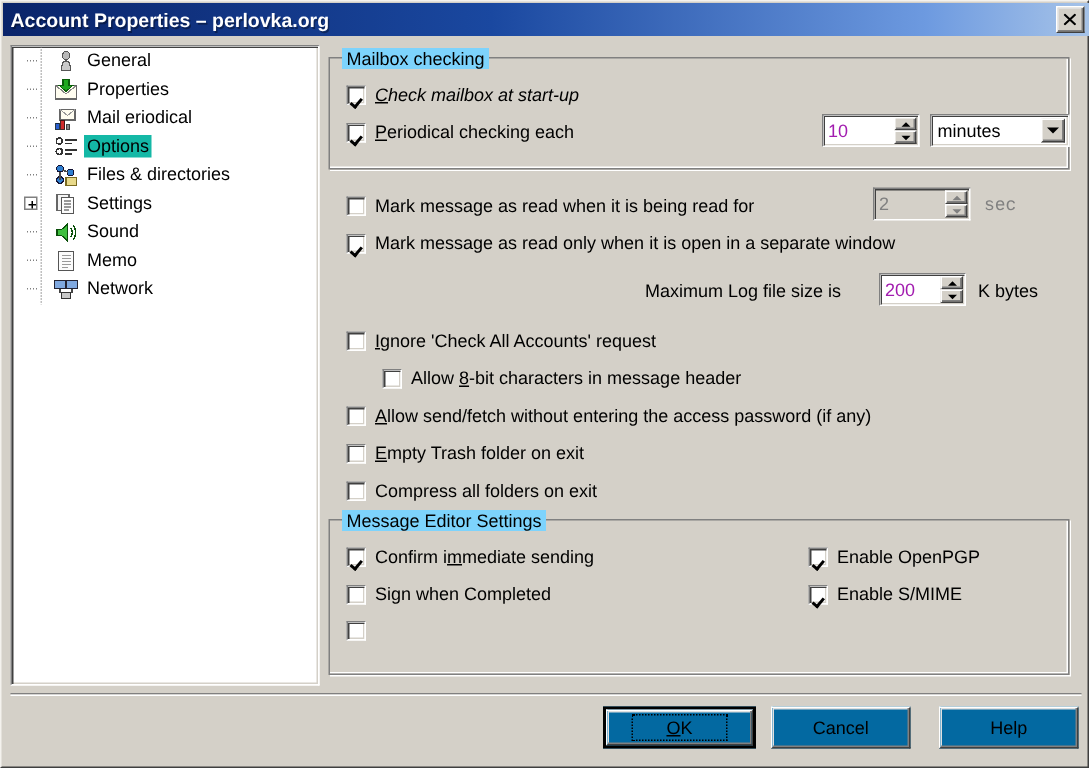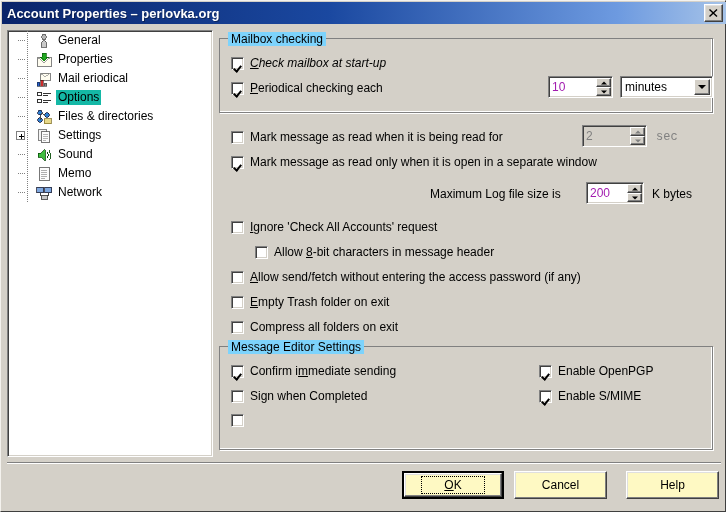--- a/index.html
+++ b/index.html
@@ -158,21 +158,21 @@
     border-left:4px solid transparent; border-right:4px solid transparent;
     border-top:4px solid #000; transform:translate(-50%,-50%);
   }
 
   
   #separator { position:absolute; left:6px; top:461px; width:714px; height:2px;
                border-top:1px solid #808080; border-bottom:1px solid #ffffff; }
 
   
   .btn {
-    position:absolute; height:28px; background:#fef9c3;
+    position:absolute; height:28px; background:#0369a1;
     border-top:1px solid #ffffff; border-left:1px solid #ffffff;
     border-right:1px solid #404040; border-bottom:1px solid #404040;
     box-shadow: inset -1px -1px 0 #808080, inset 1px 1px 0 #dfdfdf;
     display:flex; align-items:center; justify-content:center;
     font-size:12px; color:#000; cursor:default;
   }
   .btn.default { border:2px solid #000; box-shadow:none; }
   .btn.default .btn-inner {
     width:100%; height:100%; display:flex; align-items:center; justify-content:center;
     border-top:1px solid #ffffff; border-left:1px solid #ffffff;

